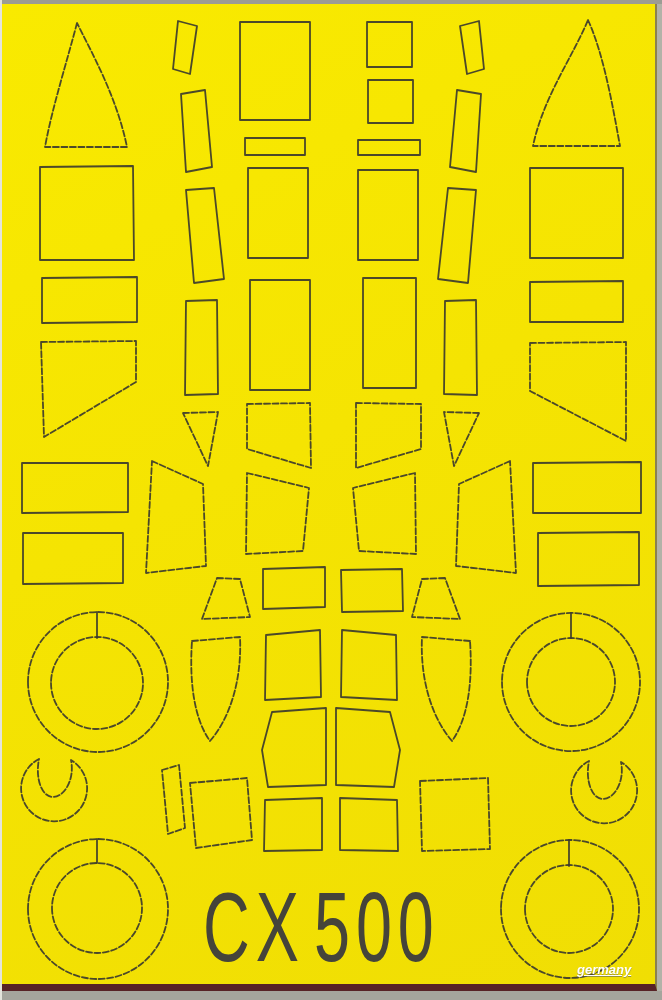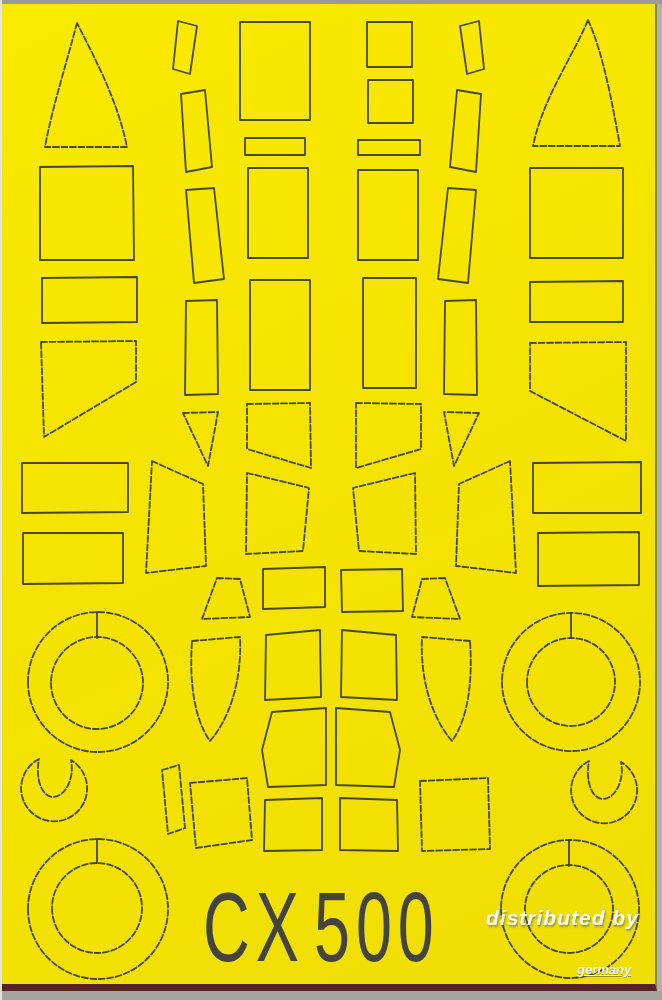--- a/index.html
+++ b/index.html
@@ -108,15 +108,14 @@
       <path d="M97,839 L97,863" stroke="#3c3b2e"></path>
       <path d="M501,909 a69,69 0 1 0 138,0 a69,69 0 1 0 -138,0" stroke="#3c3b2e" stroke-dasharray="6 2.5"></path>
       <path d="M525,909 a44,44 0 1 0 88,0 a44,44 0 1 0 -88,0" stroke="#3c3b2e" stroke-dasharray="6 2.5"></path>
       <path d="M569,840 L569,866" stroke="#3c3b2e"></path>
     </svg>
 
   <div class="code">
     <span>CX</span><span class="num">500</span>
   </div>
 
-  <div class="wm wm-line1">distributed by</div>
   <div class="wm wm-line3">germany</div>
 </div>
 
 </body></html>

